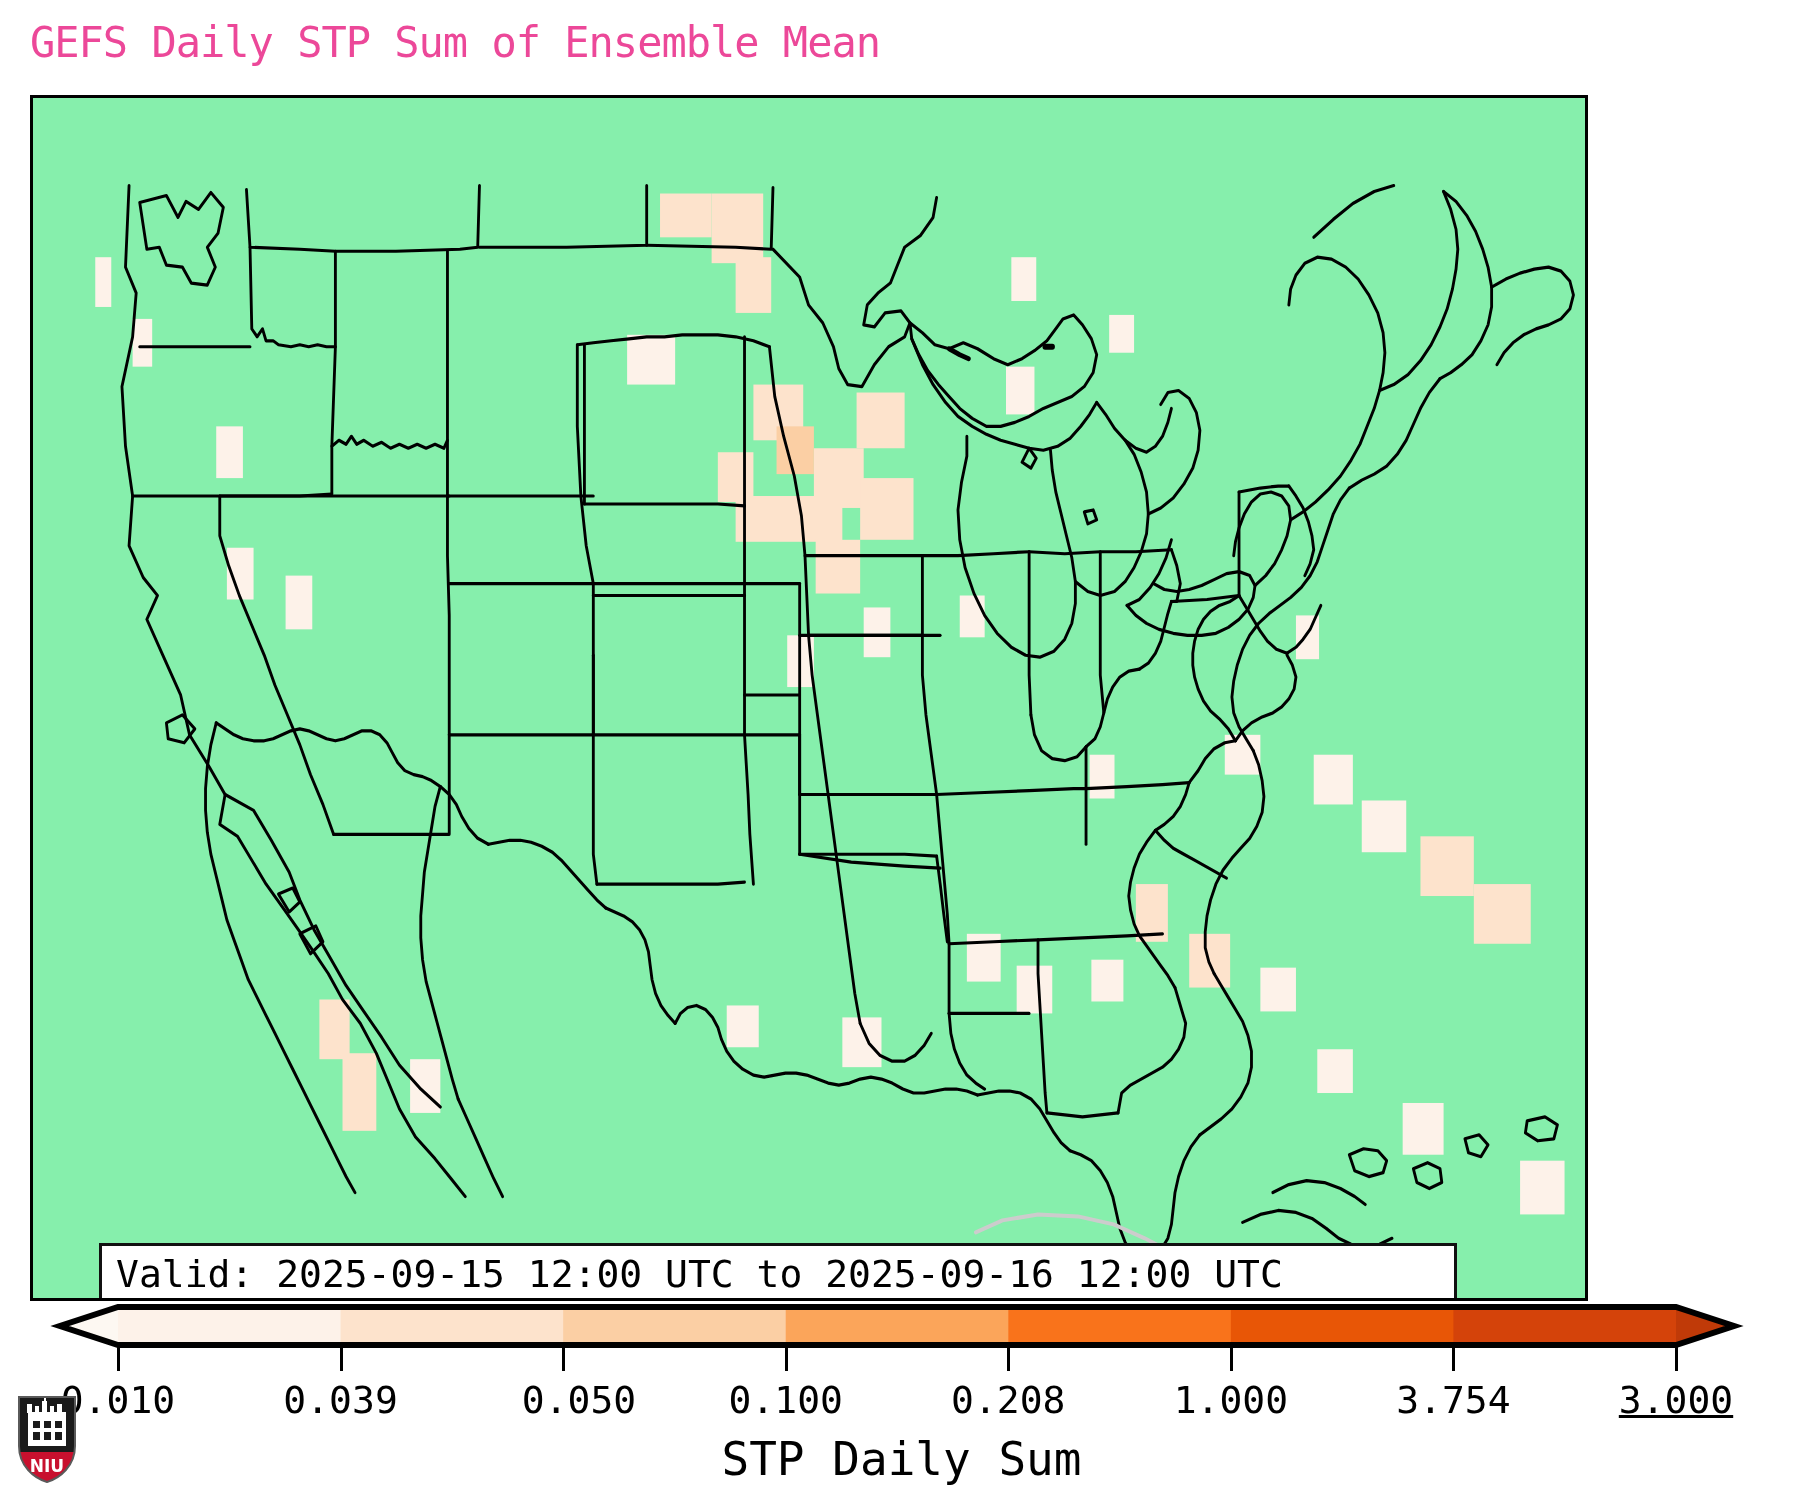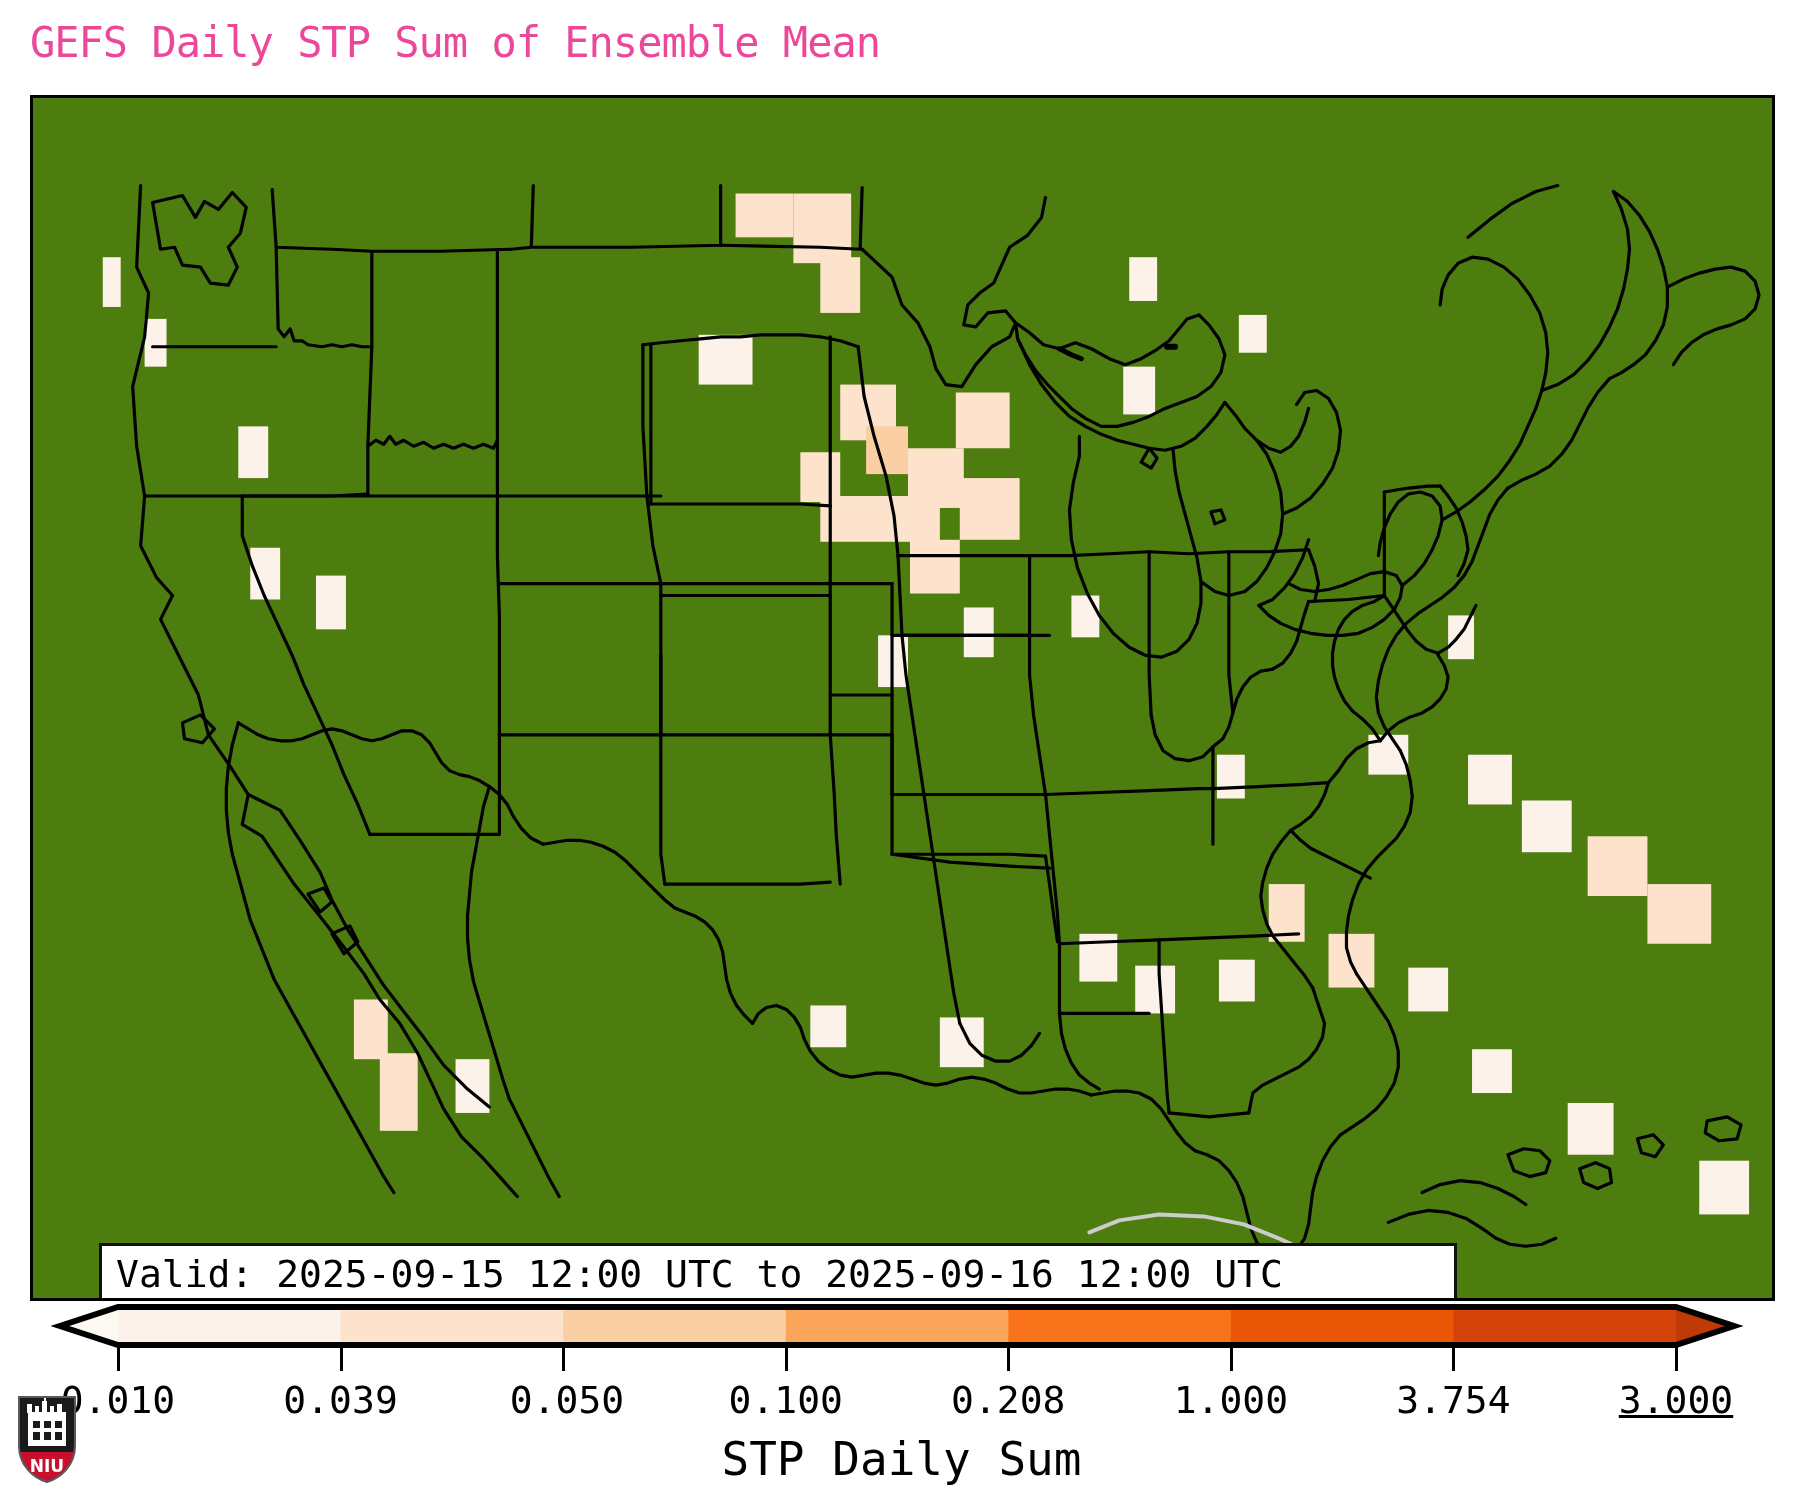--- a/index.html
+++ b/index.html
@@ -3,22 +3,22 @@
 <meta charset="utf-8">
 <style>
   html,body{margin:0;padding:0;background:#ffffff;}
   body{width:1803px;height:1500px;position:relative;
        font-family:"DejaVu Sans Mono","Liberation Mono",monospace;
        overflow:hidden;}
 
   #title{position:absolute;left:30px;top:18px;font-size:42px;color:#ec4899;
          letter-spacing:-1px;white-space:nowrap;font-weight:400;}
 
-  #map-frame{position:absolute;left:30px;top:95px;width:1745px;height:1206px;
-             border:3px solid #000;box-sizing:border-box;background:#4d7c0f;
+  #map-frame{position:absolute;left:30px;top:95px;width:1558px;height:1206px;
+             border:3px solid #000;box-sizing:border-box;background:#86efac;
              overflow:hidden;}
   #map-svg{position:absolute;left:0;top:0;width:100%;height:100%;display:block;}
 
   #annot-box{position:absolute;left:66px;top:1145px;width:1358px;height:128px;
              border:3px solid #111;background:#fff;box-sizing:border-box;
              z-index:40;}
   .annot-line{position:absolute;left:14px;font-size:38px;color:#000;
               white-space:pre;letter-spacing:0px;}
   #annot-l1{top:6px;}
   #annot-l2{top:54px;}
@@ -357,21 +357,21 @@
     <div class="tickmark" style="left: 562.143px;"></div>
     <div class="tickmark" style="left: 784.714px;"></div>
     <div class="tickmark" style="left: 1007.29px;"></div>
     <div class="tickmark" style="left: 1229.86px;"></div>
     <div class="tickmark" style="left: 1452.43px;"></div>
     <div class="tickmark" style="left: 1675px;"></div>
   </div>
 <div id="ticklabels">
     <div class="ticklabel" style="left: 118px;">0.010</div>
     <div class="ticklabel" style="left: 340.571px;">0.039</div>
-    <div class="ticklabel" style="left: 567px;">0.050</div>
+    <div class="ticklabel" style="left: 579px;">0.050</div>
     <div class="ticklabel" style="left: 785.714px;">0.100</div>
     <div class="ticklabel" style="left: 1008.29px;">0.208</div>
     <div class="ticklabel" style="left: 1230.86px;">1.000</div>
     <div class="ticklabel" style="left: 1453.43px;">3.754</div>
     <div class="ticklabel" style="left: 1676px; text-decoration: underline;">3.000</div>
   </div>
 
 <div id="cbar-title">STP Daily Sum</div>
 
 <svg id="niu-logo" viewBox="0 0 62 90">

